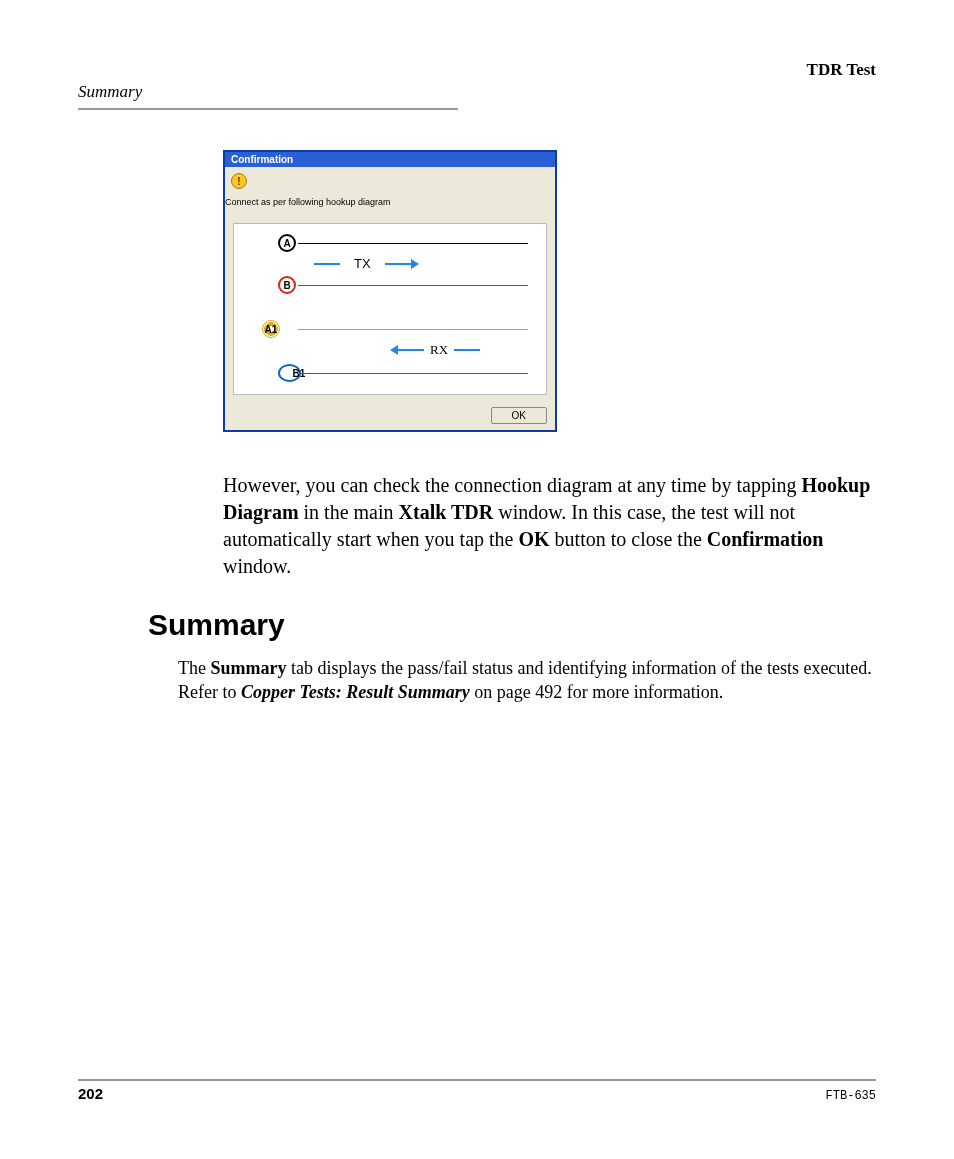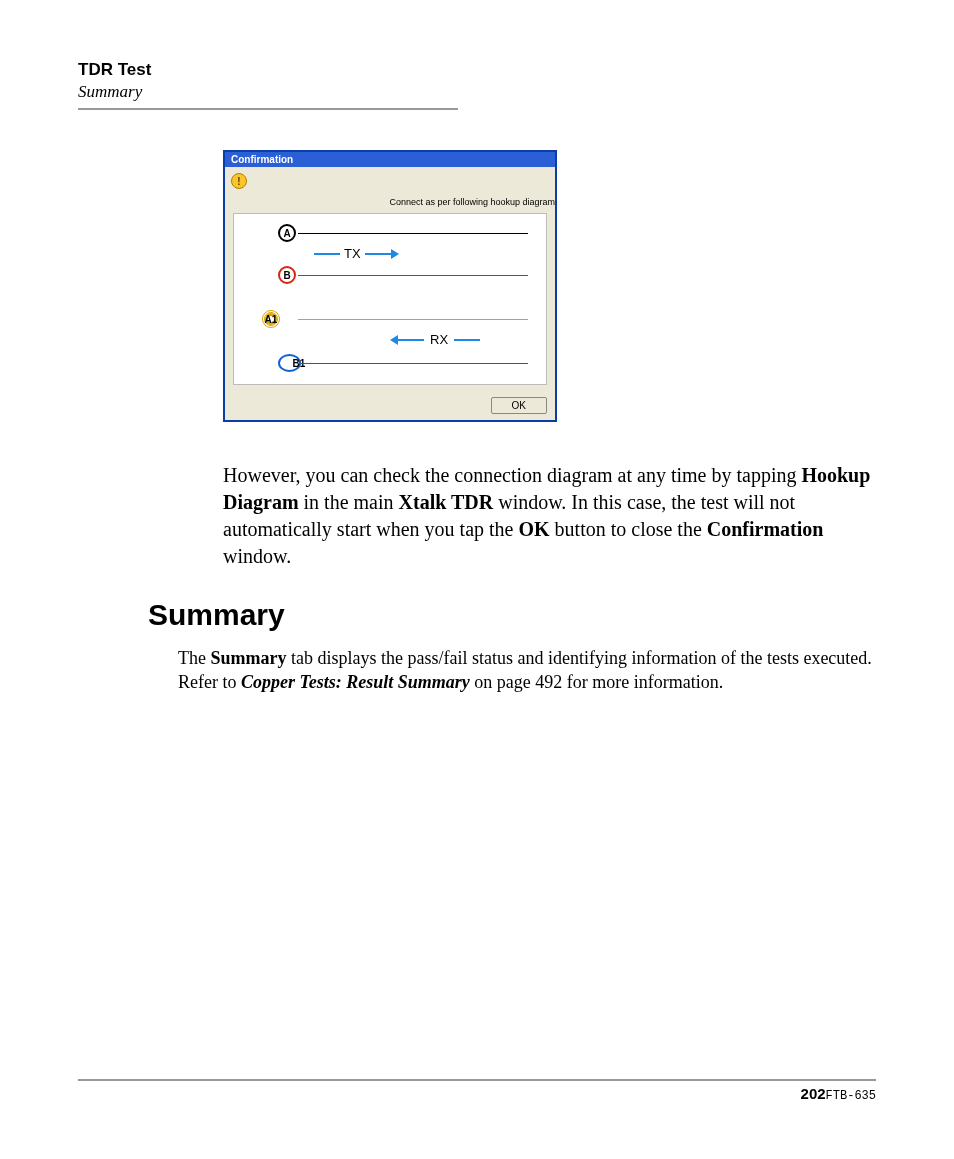--- a/index.html
+++ b/index.html
@@ -13,23 +13,24 @@
     width: 954px;
     height: 1159px;
     position: relative;
     box-sizing: border-box;
     padding: 60px 78px 50px 78px;
   }
   .running-head {
     margin-bottom: 4px;
   }
   .running-title {
-    font-family: Liberation Sans, sans-serif;
+    font-family: Liberation Serif, serif;
     font-weight: bold;
     font-size: 17px;
+    text-align: right;
   }
   .running-sub {
     font-style: italic;
     font-size: 17px;
     margin-top: 2px;
   }
   .head-rule {
     border: none;
     border-top: 2px solid #999;
     margin: 6px 0 40px 0;
@@ -74,23 +75,23 @@
     flex: none;
     margin-right: 6px;
     margin-top: 1px;
   }
   .dialog-msg {
     font-weight: bold;
     font-size: 8.5px;
     line-height: 1.2;
   }
   .dialog-sub {
-    text-align: right;
+    text-align: left;
     font-size: 9px;
-    padding: 8px 0 6px 0;
+    padding: 8px 0 16px 0;
   }
   .diagram {
     background: #fff;
     margin: 0 8px 8px 8px;
     border: 1px solid #bbb;
     height: 170px;
     position: relative;
   }
   .node {
     position: absolute;
@@ -129,21 +130,21 @@
     align-items: center;
     font-family: Arial, sans-serif;
     font-size: 13px;
   }
   .rx-arrow {
     position: absolute;
     top: 118px;
     left: 156px;
     display: flex;
     align-items: center;
-    font-family: Liberation Sans, sans-serif;
+    font-family: Liberation Serif, serif;
     font-size: 13px;
   }
   .seg {
     width: 26px;
     height: 2px;
     background: #1e88e5;
   }
   .tri-r {
     width: 0; height: 0;
     border-left: 8px solid #1e88e5;
@@ -193,21 +194,21 @@
     right: 78px;
     bottom: 56px;
   }
   .foot-rule {
     border: none;
     border-top: 2px solid #999;
     margin: 0 0 4px 0;
   }
   .foot-row {
     display: flex;
-    justify-content: flex-end;
+    justify-content: space-between;
     align-items: baseline;
   }
   .page-num {
     font-family: Verdana, Arial, sans-serif;
     font-weight: bold;
     font-size: 15px;
   }
   .doc-id {
     font-family: Liberation Mono, monospace;
     font-size: 12px;
@@ -239,21 +240,21 @@
         <div class="node node-b">B</div>
         <div class="node node-a1">A1</div>
         <div class="node node-b1">B1</div>
         <div class="hline l-a"></div>
         <div class="hline l-b"></div>
         <div class="hline l-a1"></div>
         <div class="hline l-b1"></div>
 
         <div class="tx-arrow">
           <div class="seg"></div>
-          <span style="margin:0 4px;">TX</span>
+          <span style="margin:0 14px;">TX</span>
           <div class="seg"></div>
           <div class="tri-r"></div>
         </div>
 
         <div class="rx-arrow">
           <div class="tri-l"></div>
           <div class="seg"></div>
           <span style="margin:0 6px;">RX</span>
           <div class="seg"></div>
         </div>

